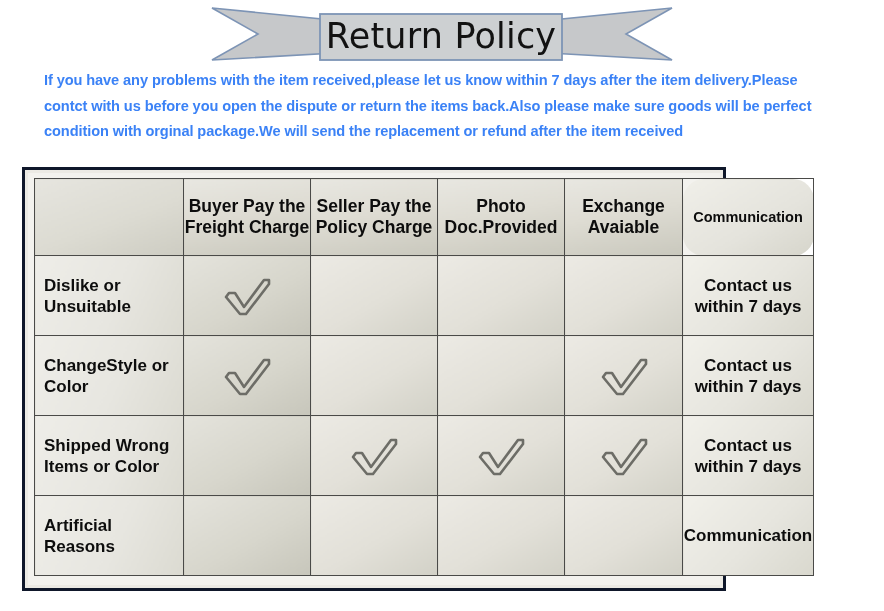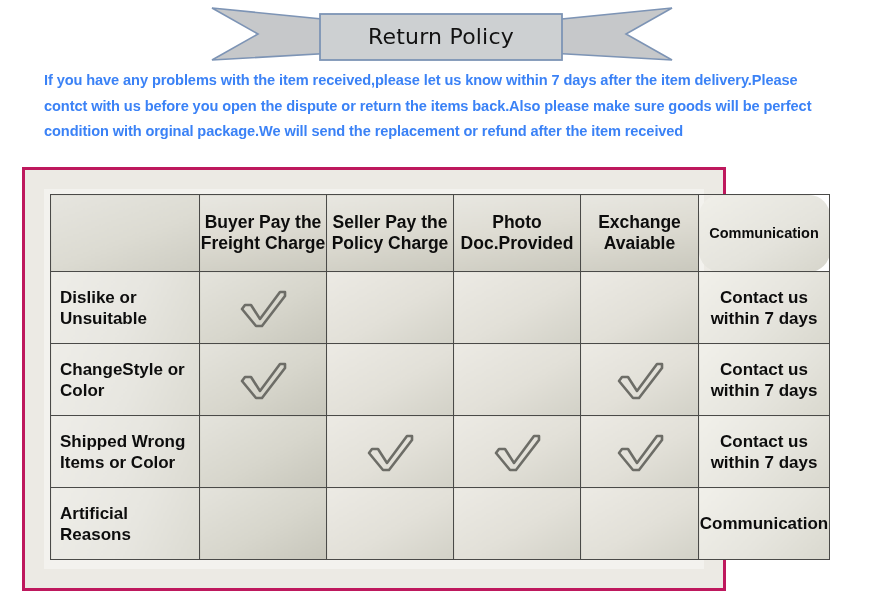--- a/index.html
+++ b/index.html
@@ -26,21 +26,21 @@
   #banner svg { display: block; }
   #banner-title {
     position: absolute;
     left: 320px;
     top: 14px;
     width: 242px;
     height: 44px;
     display: flex;
     align-items: center;
     justify-content: center;
-    font-size: 22px;
+    font-size: 35px;
     color: #121212;
     font-family: "DejaVu Sans", sans-serif;
     letter-spacing: 0.2px;
   }
 
   
   #policy-note {
     position: absolute;
     left: 44px;
     top: 68px;
@@ -53,23 +53,23 @@
   }
 
   
   #table-frame {
     position: absolute;
     left: 22px;
     top: 167px;
     width: 704px;
     height: 424px;
     background: #eceae4;
-    border: 3px solid #be185d;
+    border: 3px solid #0f172a;
     box-sizing: border-box;
-    padding: 19px;
+    padding: 3px;
   }
   #table-inner {
     width: 100%;
     height: 100%;
     background: #f3f2ee;
     box-sizing: border-box;
     padding: 5px 6px 9px 6px;
   }
 
   table {

